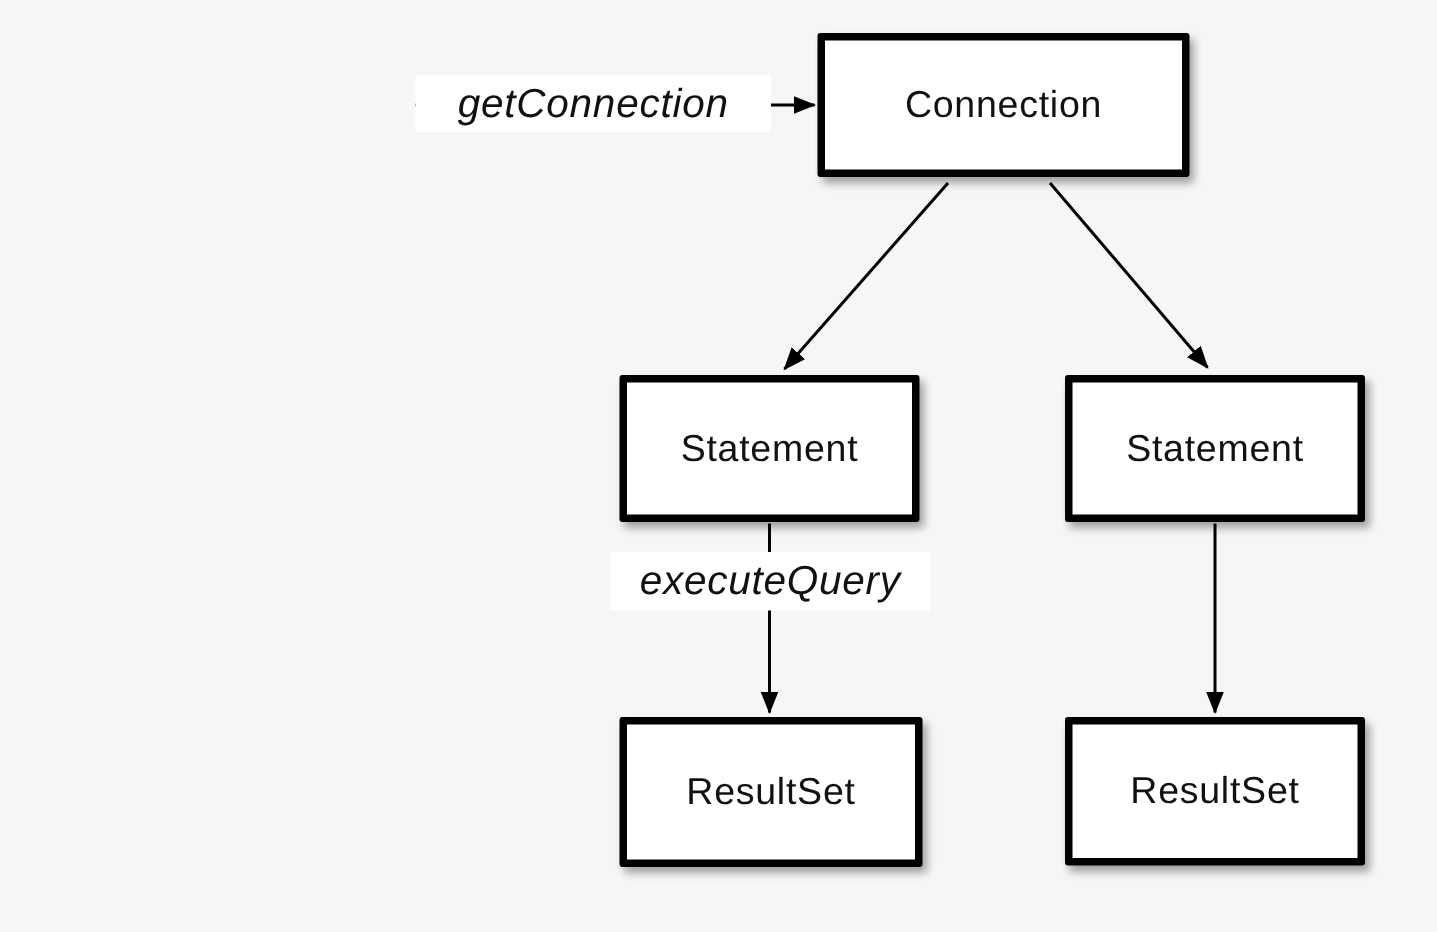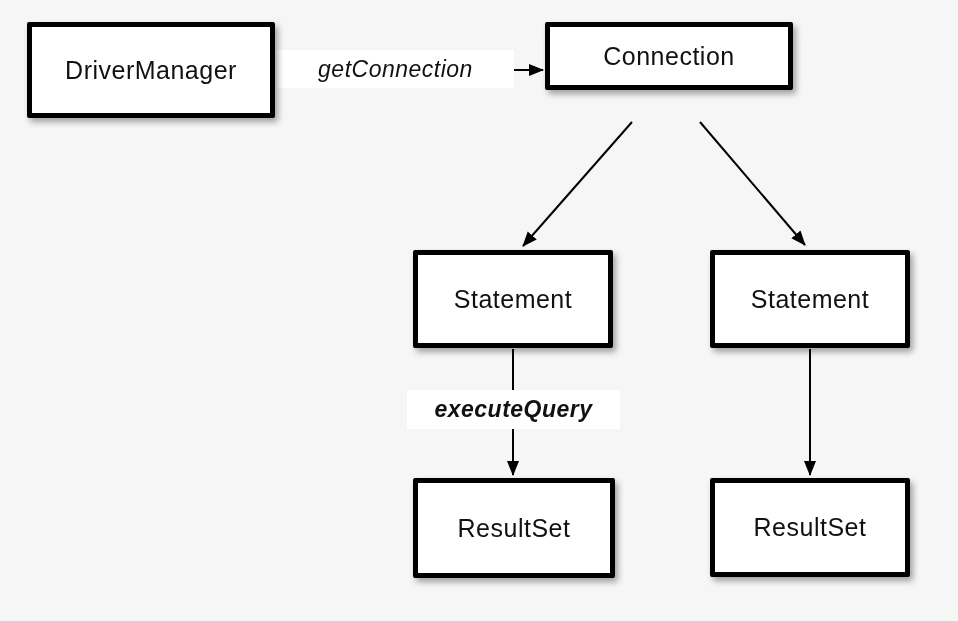--- a/index.html
+++ b/index.html
@@ -36,38 +36,38 @@
     letter-spacing: 0.5px;
     z-index: 3;
   }
   .edge-label {
     position: absolute;
     box-sizing: border-box;
     background: #ffffff;
     display: flex;
     align-items: center;
     justify-content: center;
-    font-size: 23px;
+    font-size: 27px;
     font-style: italic;
     color: #111111;
     letter-spacing: 0.5px;
     z-index: 2;
     white-space: nowrap;
   }
   
   .node-driver-manager  { left: 27px;  top: 22px;  width: 248px; height: 96px; }
-  .node-connection      { left: 545px; top: 22px;  width: 248px; height: 68px; }
+  .node-connection      { left: 545px; top: 22px;  width: 248px; height: 96px; }
   .node-statement-left  { left: 413px; top: 250px; width: 200px; height: 98px; }
   .node-statement-right { left: 710px; top: 250px; width: 200px; height: 98px; }
   .node-resultset-left  { left: 413px; top: 478px; width: 202px; height: 100px; }
   .node-resultset-right { left: 710px; top: 478px; width: 200px; height: 99px; }
   
   .label-get-connection   { left: 277px; top: 50px;  width: 237px; height: 38px; }
   .label-create-statement { left: 462px; top: 155px; width: 244px; height: 39px; }
-  .label-execute-query    { left: 407px; top: 390px; width: 213px; height: 39px; font-weight: bold; }
+  .label-execute-query    { left: 407px; top: 368px; width: 213px; height: 39px; }
 </style>
 </head>
 <body>
 
 <div class="canvas">
 
   <svg class="edges-svg" width="958" height="621" viewBox="0 0 958 621">
     <defs>
       <marker id="arrowhead" markerUnits="userSpaceOnUse" markerWidth="16" markerHeight="14" refX="14" refY="6" orient="auto">
         <path d="M0,0 L15,6 L0,12 z" fill="#000000"></path>
@@ -78,21 +78,20 @@
     <line x1="700" y1="122" x2="805" y2="245" stroke="#000000" stroke-width="2" marker-end="url(#arrowhead)"></line>
     <line x1="513" y1="349" x2="513" y2="475" stroke="#000000" stroke-width="2" marker-end="url(#arrowhead)"></line>
     <line x1="810" y1="349" x2="810" y2="475" stroke="#000000" stroke-width="2" marker-end="url(#arrowhead)"></line>
   </svg>
 
   <div class="edge-label label-get-connection">getConnection</div>
 
 
   <div class="edge-label label-execute-query">executeQuery</div>
 
-  <div class="node node-driver-manager">DriverManager</div>
 
   <div class="node node-connection">Connection</div>
 
   <div class="node node-statement-left">Statement</div>
 
   <div class="node node-statement-right">Statement</div>
 
   <div class="node node-resultset-left">ResultSet</div>
 
   <div class="node node-resultset-right">ResultSet</div>

